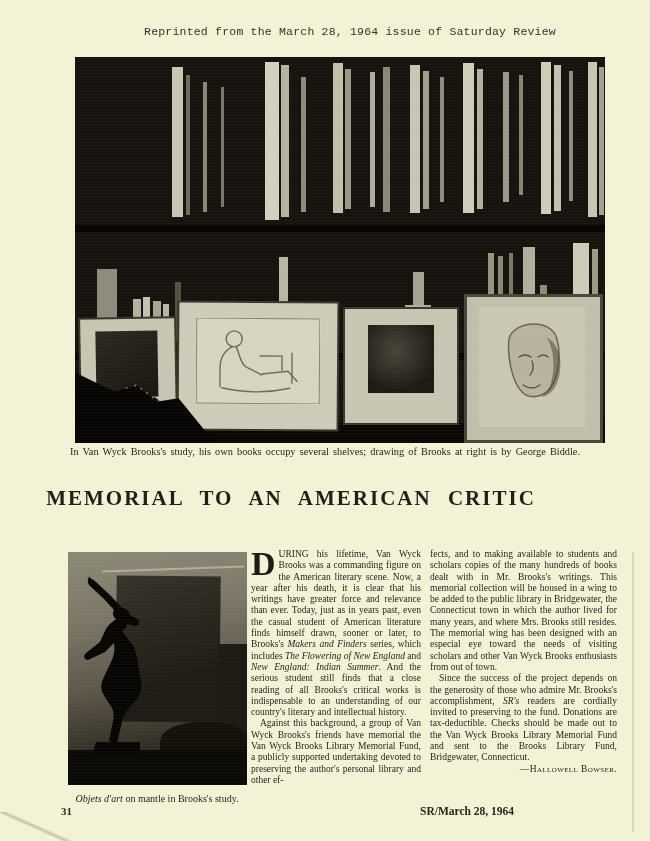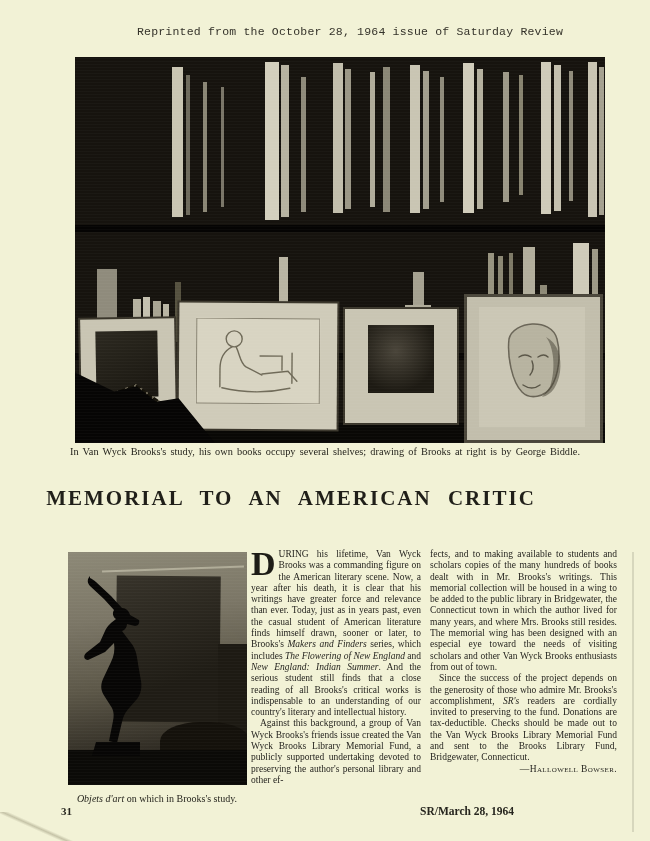--- a/index.html
+++ b/index.html
@@ -84,21 +84,21 @@
   i{font-style:italic;}
 
   
   .edge-shadow{left:632px;top:552px;width:2px;height:280px;background:rgba(60,58,40,.14);}
   .crease{left:-12px;top:812px;width:100px;height:32px;
     background:linear-gradient(24deg,transparent 46%,rgba(125,120,92,.38) 50%,transparent 54%);}
 </style>
 </head>
 <body>
 
-<div class="abs reprint-line">Reprinted from the October 28, 1964 issue of Saturday Review</div>
+<div class="abs reprint-line">Reprinted from the March 28, 1964 issue of Saturday Review</div>
 
 <div class="abs big-photo">
   <div class="books">
       <div class="spine" style="left: 97px; top: 10px; width: 11px; height: 150px; background: rgb(201, 197, 178);"></div>
       <div class="spine" style="left: 111px; top: 18px; width: 4px; height: 140px; background: rgb(110, 106, 92);"></div>
       <div class="spine" style="left: 128px; top: 25px; width: 4px; height: 130px; background: rgb(138, 134, 117);"></div>
       <div class="spine" style="left: 146px; top: 30px; width: 3px; height: 120px; background: rgb(122, 118, 104);"></div>
       <div class="spine" style="left: 190px; top: 5px; width: 14px; height: 158px; background: rgb(211, 207, 189);"></div>
       <div class="spine" style="left: 206px; top: 8px; width: 8px; height: 152px; background: rgb(183, 179, 161);"></div>
       <div class="spine" style="left: 226px; top: 20px; width: 5px; height: 135px; background: rgb(142, 138, 122);"></div>
@@ -194,25 +194,25 @@
   <div class="side-dark"></div>
   <div class="mound"></div>
   <div class="mantle"></div>
   <svg class="abs" style="left:0;top:6px;" width="120" height="210" viewBox="0 0 120 210">
     <path fill="#070605" d="M22,18 c-3,3 -3,7 0,10 l14,13 10,11 c-2,3 -1,7 2,9 -4,3 -9,7 -11,12 l-5,11 -14,11 c-3,3 -2,7 2,7 l17,-8 9,-9 c1,7 0,13 -3,19 l-8,17 c-3,7 -2,12 2,18 l7,11 c2,4 2,8 1,13 l-4,20 8,2 5,-21 c1,-6 4,-11 8,-15 l7,-8 c4,-5 5,-12 4,-18 l-3,-17 c-1,-8 -2,-15 -7,-21 l-9,-12 c3,-1 5,-4 5,-7 l8,2 c3,0 5,-3 4,-6 l-9,-5 c-1,-4 -4,-7 -8,-7 l-11,-12 -15,-14 c-2,-2 -4,-3 -6,-4 z"></path>
     <path fill="#070605" d="M28,184 h44 v14 h-48 z"></path>
   </svg>
   <div class="grain"></div>
 </div>
 
-<div class="abs small-caption"><i>Objets d'art</i><span> on which in Brooks's study.</span></div>
+<div class="abs small-caption"><i>Objets d'art</i><span> on mantle in Brooks's study.</span></div>
 
 <div class="abs col col1">
   <p><span class="dropcap">D</span><span><span>URING his lifetime, Van Wyck Brooks was a commanding figure on the American literary scene. Now, a year after his death, it is clear that his writings have greater force and relevance than ever. Today, just as in years past, even the casual student of American literature finds himself drawn, sooner or later, to Brooks's </span><i>Makers and Finders</i><span> series, which includes </span><i>The Flowering of New England</i><span> and </span><i>New England: Indian Summer</i><span>. And the serious student still finds that a close reading of all Brooks's critical works is indispensable to an understanding of our country's literary and intellectual history.</span></span></p>
-  <p class="indent"><span>Against this background, a group of Van Wyck Brooks's friends issue created the Van Wyck Brooks Library Memorial Fund, a publicly supported undertaking devoted to preserving the author's personal library and other ef-</span></p>
+  <p class="indent"><span>Against this background, a group of Van Wyck Brooks's friends have memorial the Van Wyck Brooks Library Memorial Fund, a publicly supported undertaking devoted to preserving the author's personal library and other ef-</span></p>
 </div>
 
 <div class="abs col col2">
   <p><span>fects, and to making available to students and scholars copies of the many hundreds of books dealt with in Mr. Brooks's writings. This memorial collection will be housed in a wing to be added to the public library in Bridgewater, the Connecticut town in which the author lived for many years, and where Mrs. Brooks still resides. The memorial wing has been designed with an especial eye toward the needs of visiting scholars and other Van Wyck Brooks enthusiasts from out of town.</span></p>
   <p class="indent"><span>Since the success of the project depends on the generosity of those who admire Mr. Brooks's accomplishment, </span><i>SR's</i><span> readers are cordially invited to preserving to the fund. Donations are tax-deductible. Checks should be made out to the Van Wyck Brooks Library Memorial Fund and sent to the Brooks Library Fund, Bridgewater, Connecticut.</span></p>
   <p class="byline">—Hallowell Bowser.</p>
 </div>
 
 <div class="abs pagenum">31</div>
 <div class="abs footer-right">SR/March 28, 1964</div>

